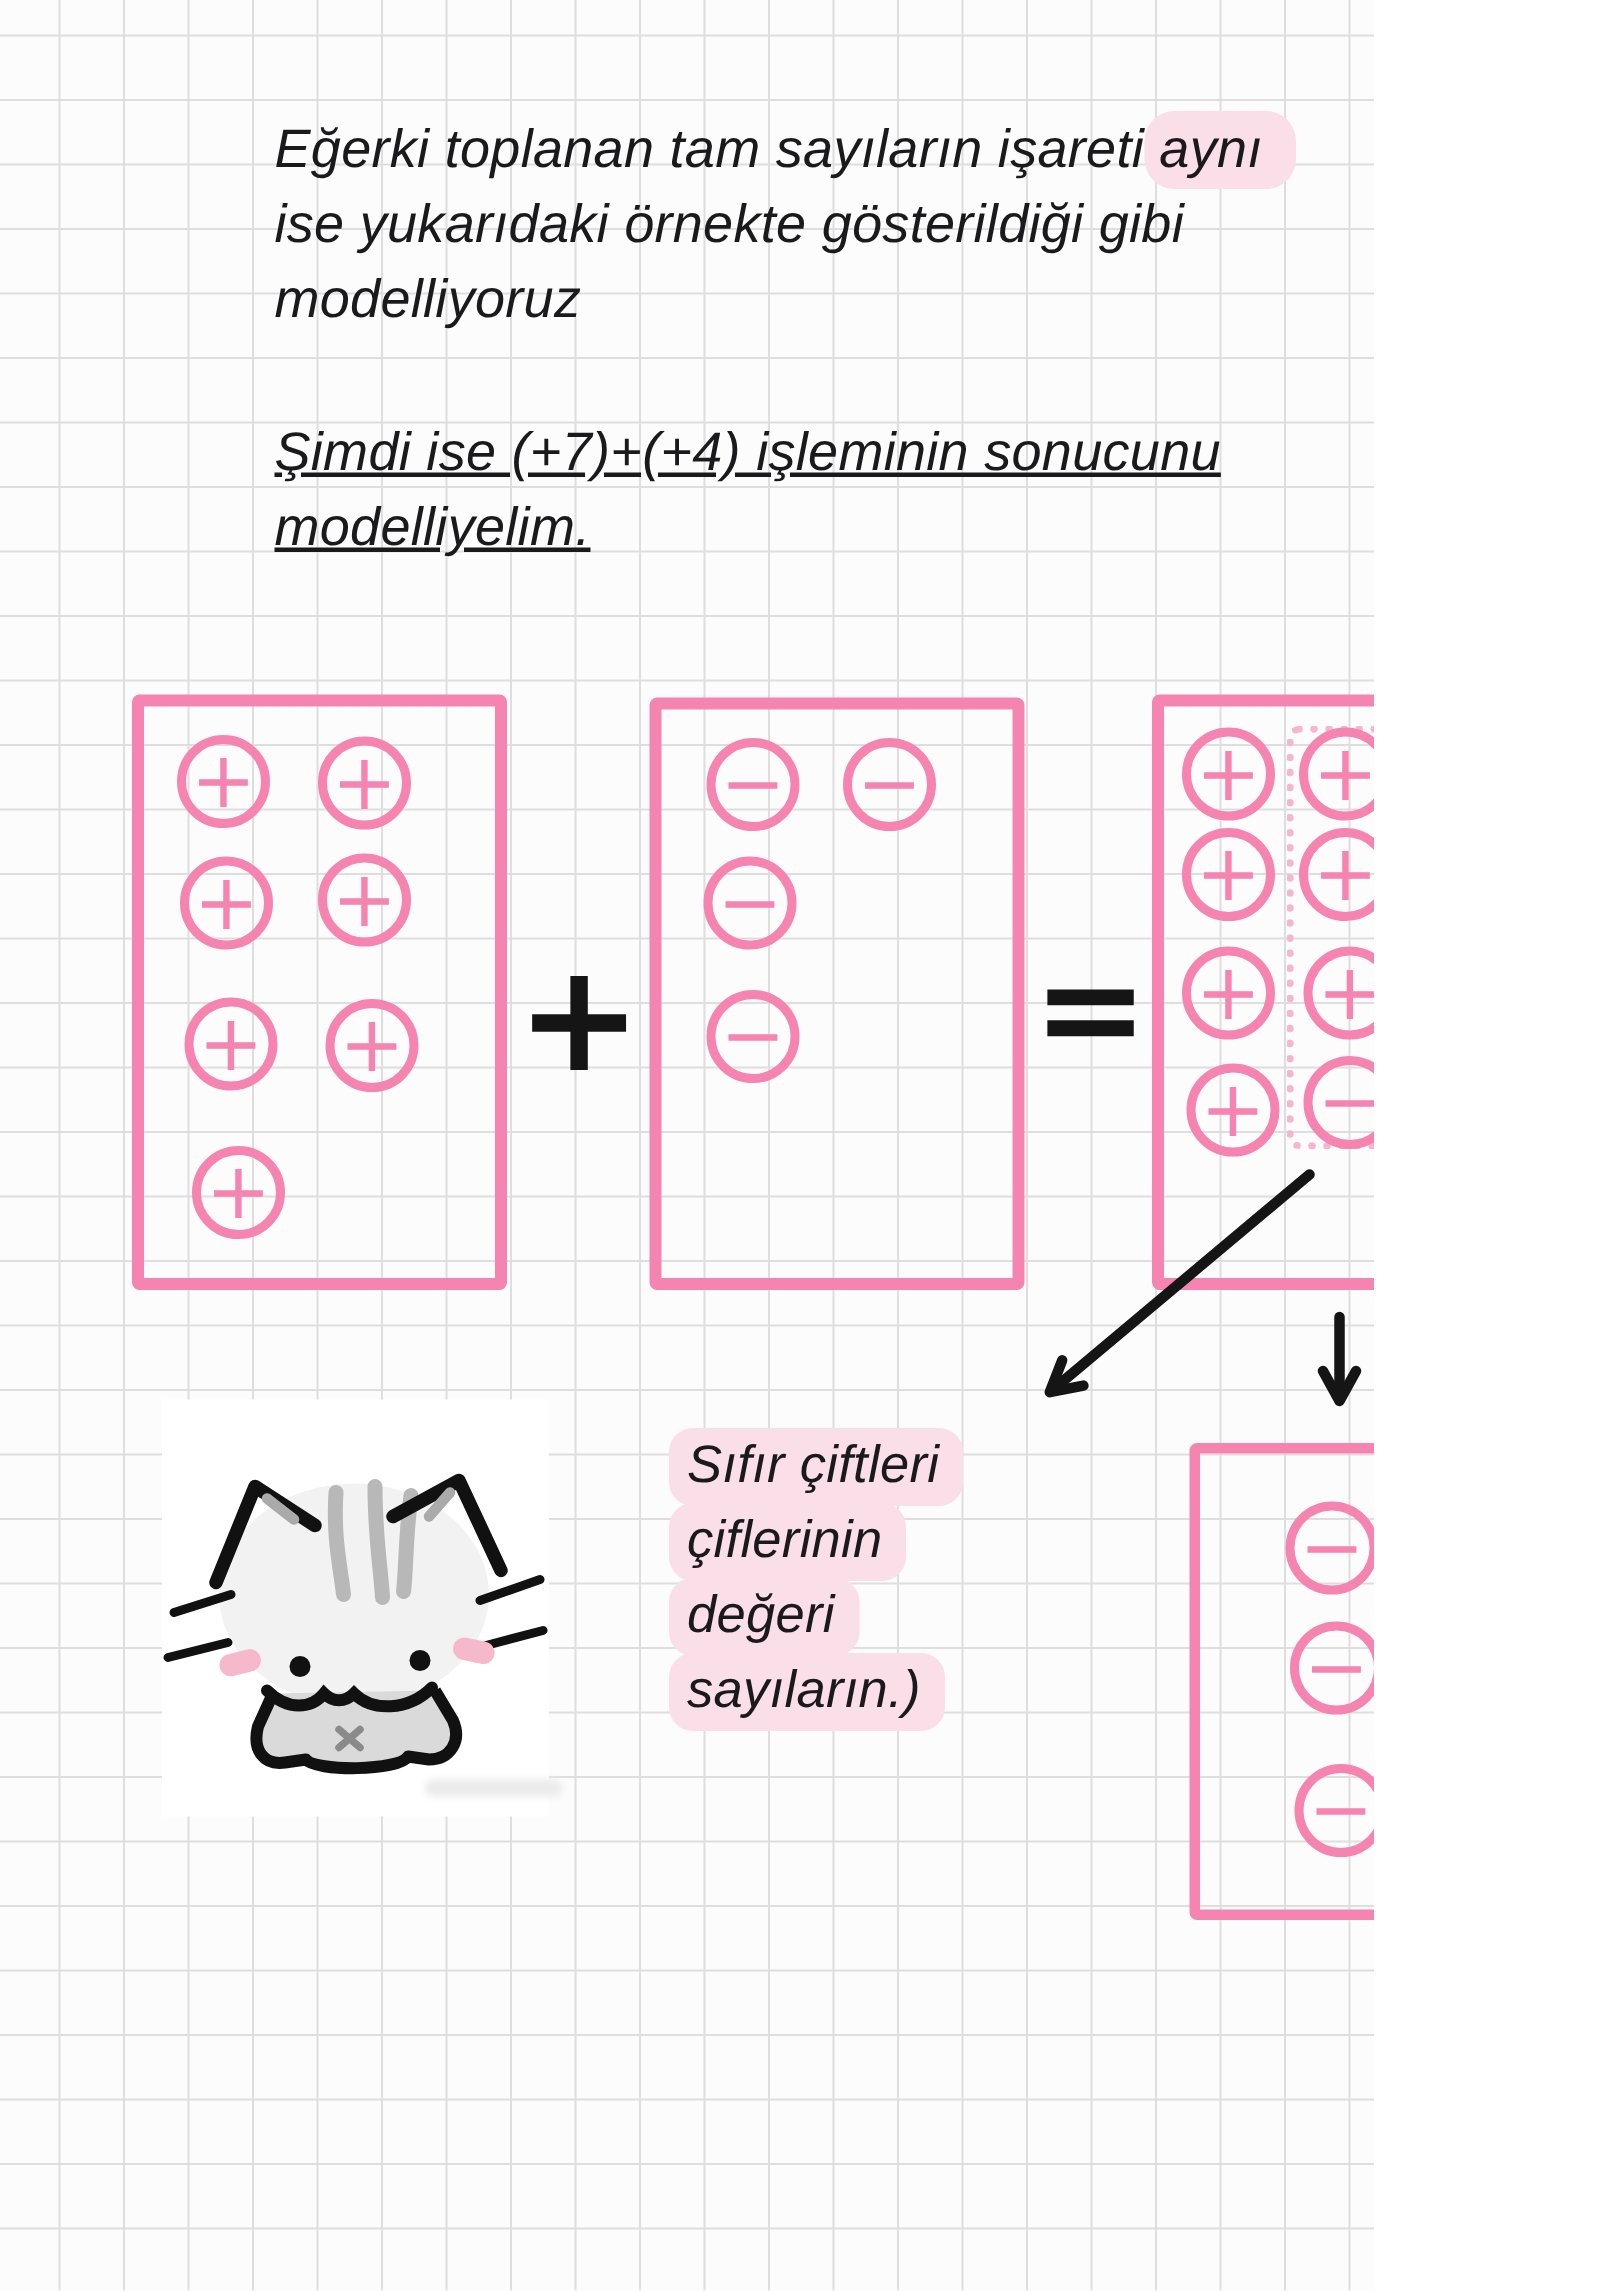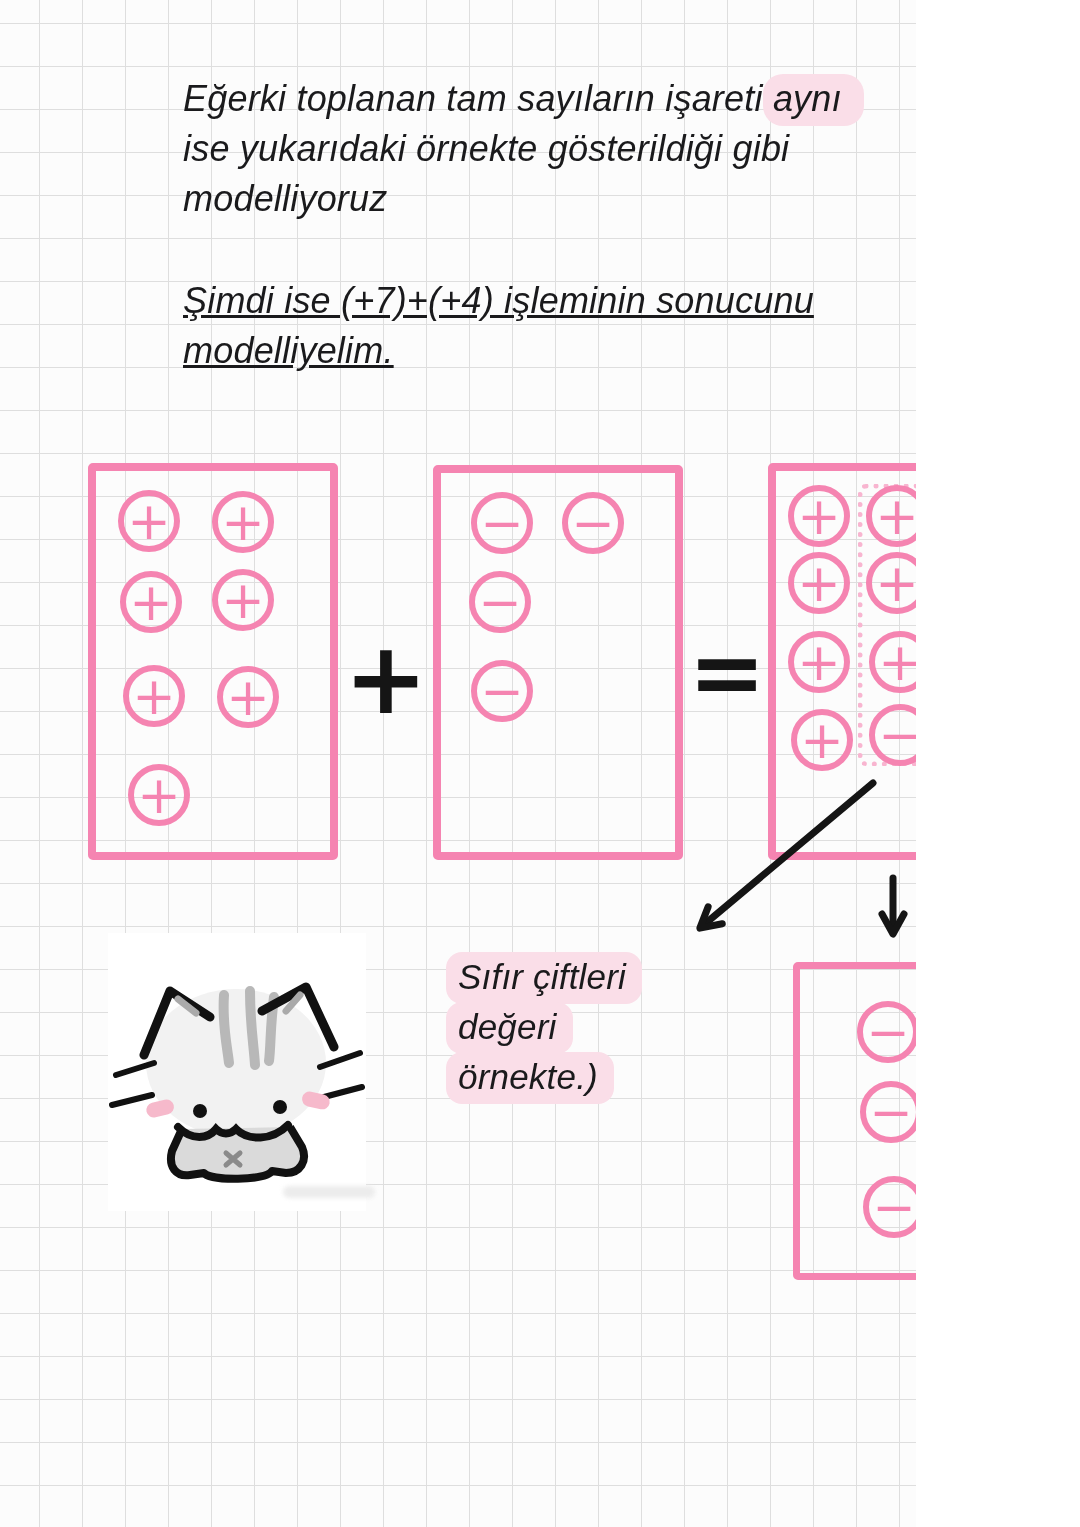--- a/index.html
+++ b/index.html
@@ -174,22 +174,23 @@
         <path d="M4,4 L24,15 L4,26" fill="none" stroke="#151515" stroke-width="7" stroke-linecap="round" stroke-linejoin="round"></path>
       </marker>
     </defs>
     <line x1="929" y1="457" x2="938" y2="402" stroke="#f584b1" stroke-width="9" stroke-linecap="round" marker-end="url(#ah-pink)"></line>
     <line x1="873" y1="783" x2="706" y2="923" stroke="#151515" stroke-width="7" stroke-linecap="round" marker-end="url(#ah-black)"></line>
     <line x1="893" y1="878" x2="893" y2="926" stroke="#151515" stroke-width="7" stroke-linecap="round" marker-end="url(#ah-black)"></line>
   </svg>
 
   <div class="para" style="left:458px;top:952px;font-size:35px;">
     <div class="note-line"><span class="hl2">Sıfır çiftleri</span></div>
+    <div class="note-line"><span class="hl2">çiflerinin</span></div>
     <div class="note-line"><span class="hl2">değeri</span></div>
-    <div class="note-line"><span class="hl2">örnekte.)</span></div>
+    <div class="note-line"><span class="hl2">sayıların.)</span></div>
   </div>
 
   <div class="cat-sticker">
     <svg width="258" height="278" viewBox="0 0 258 278">
       <ellipse cx="128" cy="130" rx="90" ry="74" fill="#f2f2f2"></ellipse>
       <path d="M116 62 C114 92 119 112 121 130" stroke="#b8b8b8" stroke-width="10" fill="none" stroke-linecap="round"></path>
       <path d="M142 58 C142 92 146 114 147 132" stroke="#b8b8b8" stroke-width="10" fill="none" stroke-linecap="round"></path>
       <path d="M166 64 C162 94 163 112 161 128" stroke="#b8b8b8" stroke-width="10" fill="none" stroke-linecap="round"></path>
       <path d="M36 122 L62 58 L102 84" stroke="#111" stroke-width="9" fill="none" stroke-linecap="round" stroke-linejoin="round"></path>
       <path d="M154 78 L198 54 L226 114" stroke="#111" stroke-width="9" fill="none" stroke-linecap="round" stroke-linejoin="round"></path>

